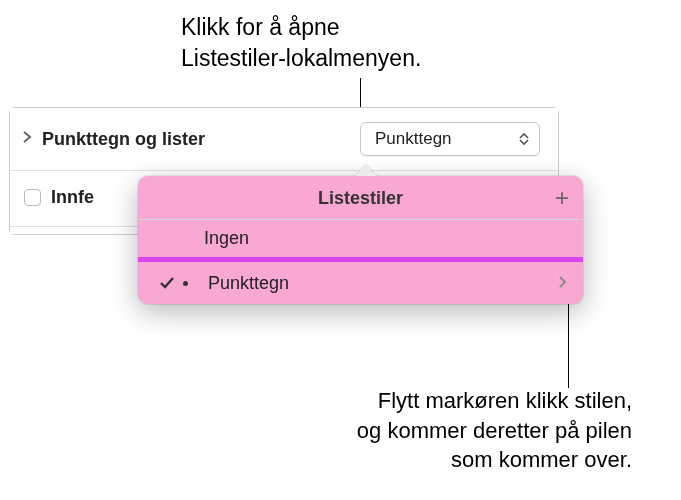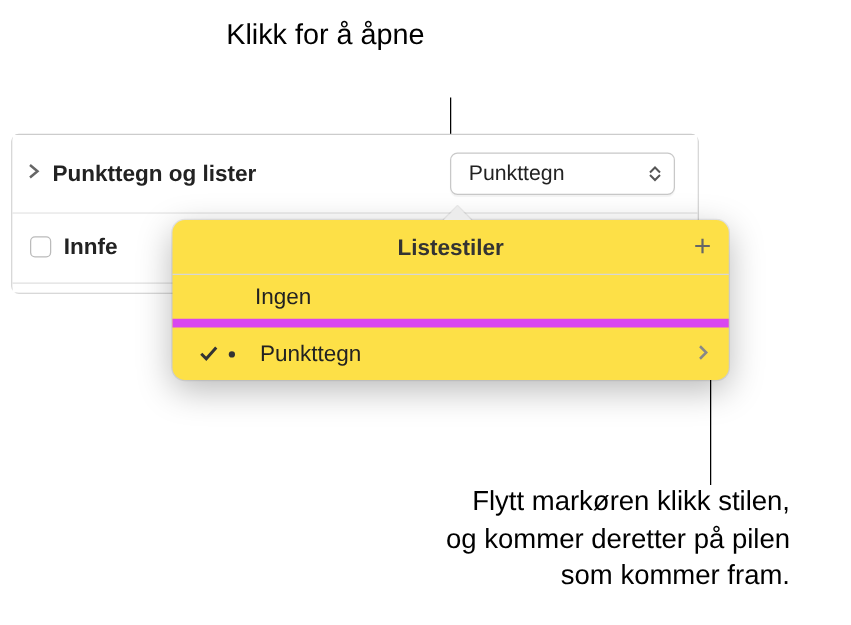--- a/index.html
+++ b/index.html
@@ -101,21 +101,21 @@
     .truncated-label {
       font-size: 18px;
       color: #222;
       font-weight: bold;
     }
     .popover {
       position: absolute;
       top: 68px;
       left: 128px;
       width: 445px;
-      background: #fde047;
+      background: #f9a8d4;
       border-radius: 10px;
       box-shadow: 0 8px 28px rgba(0,0,0,0.28), 0 0 0 1px rgba(0,0,0,0.08);
       z-index: 10;
     }
     .popover-arrow {
       position: absolute;
       top: -12px;
       left: 216px;
       width: 24px;
       height: 12px;
@@ -152,21 +152,21 @@
       line-height: 1;
     }
     .popover-list {
       padding: 0;
     }
     .list-row {
       display: flex;
       align-items: center;
       padding: 0 16px;
       height: 42px;
-      border-bottom: 7px solid #d946ef;
+      border-bottom: 5px solid #d946ef;
       font-size: 18px;
       color: #222;
     }
     .list-row.bottom {
       border-bottom: none;
       border-radius: 0 0 10px 10px;
     }
     .check-col {
       width: 26px;
       display: flex;
@@ -222,20 +222,21 @@
       height: 8px;
       background: #fff;
       border-top: 1px solid #e0e0e0;
     }
   </style>
 </head>
 <body>
 
 <div class="callout-top">
   <div>Klikk for å åpne</div>
+  <div>Listestiler-lokalmenyen.</div>
 </div>
 <div class="callout-line-top"></div>
 
 <div class="panel">
   <div class="panel-header">
     <span class="disclosure">
       <svg width="10" height="14" viewBox="0 0 10 14">
           <path d="M2 2 L8 7 L2 12" fill="none" stroke="#666" stroke-width="2"></path>
         </svg>
     </span>
@@ -285,14 +286,14 @@
         </span>
       </div>
     </div>
   </div>
 </div>
 
 <div class="callout-line-bottom"></div>
 <div class="callout-bottom">
   <div>Flytt markøren klikk stilen,</div>
   <div>og kommer deretter på pilen</div>
-  <div>som kommer fram.</div>
+  <div>som kommer over.</div>
 </div>
 
 </body></html>

